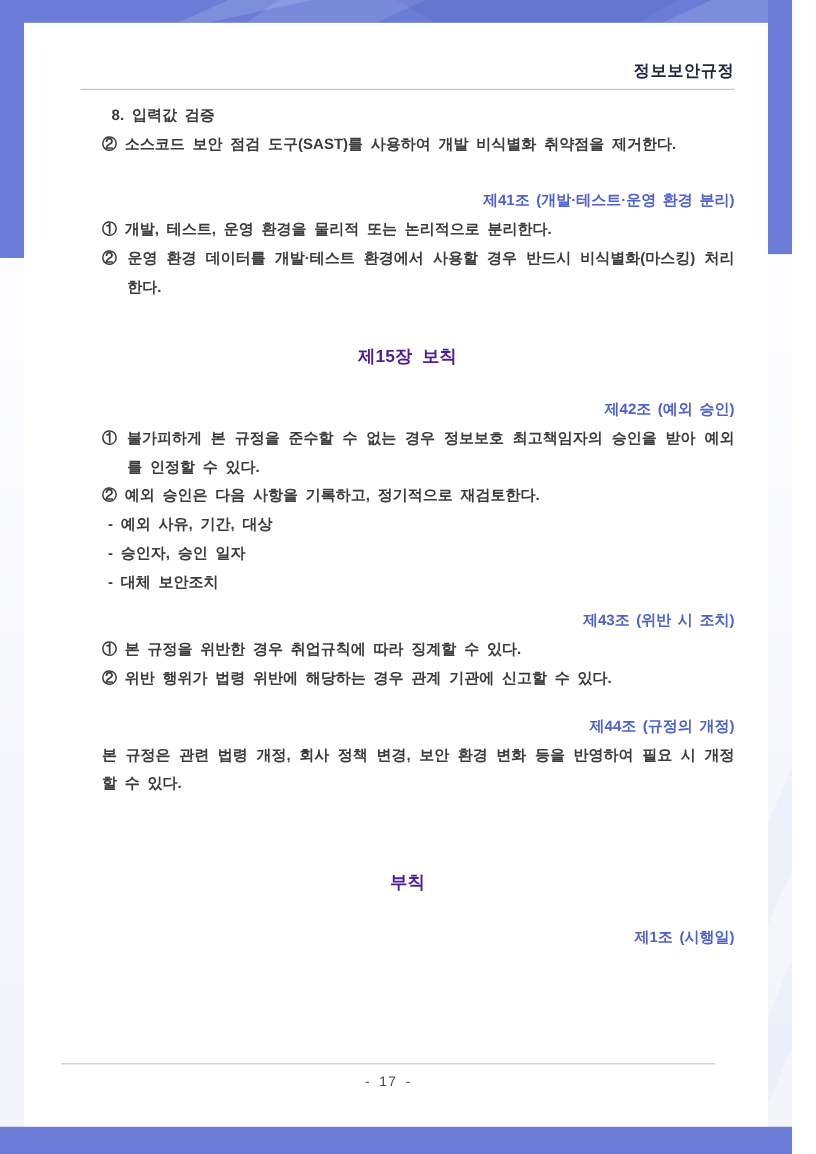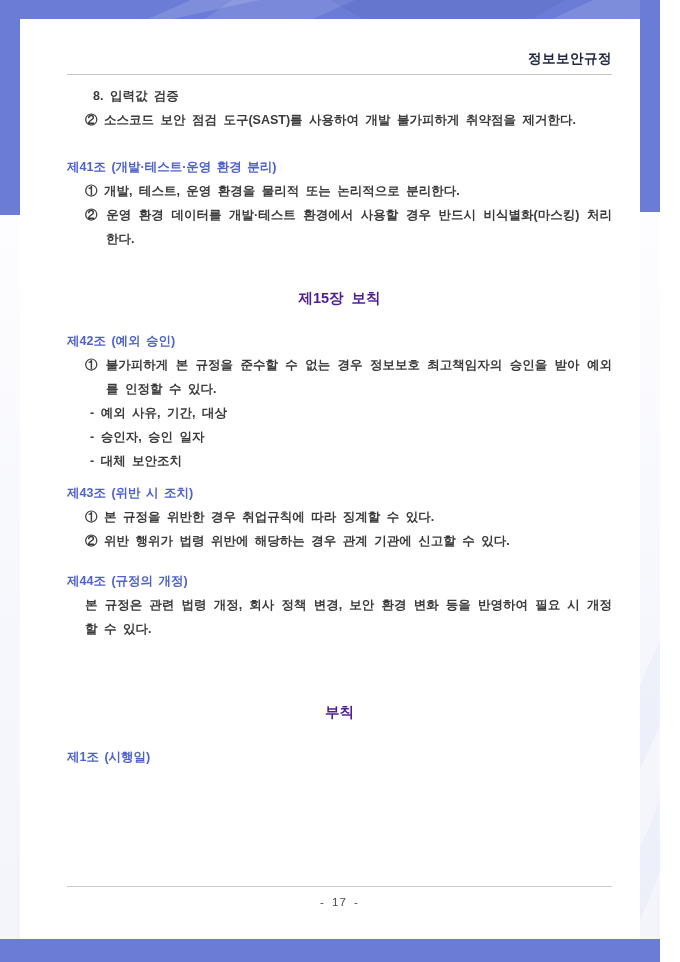--- a/index.html
+++ b/index.html
@@ -24,32 +24,32 @@
   .content{position:absolute;left:67px;top:0;width:545px;}
   .header-title{padding-top:50px;text-align:right;font-size:13.5px;font-weight:bold;color:#20283f;letter-spacing:.5px;}
   .header-rule{border-bottom:1.2px solid #c6c6cc;margin-top:6px;}
 
   .line{margin:0;font-size:12.5px;line-height:24px;color:#3b3b3d;word-spacing:3px;font-weight:bold;}
   .num-line{padding-left:26px;margin-top:9px;}
   .item{padding-left:39px;text-indent:-21px;text-align:justify;}
   .plain{padding-left:18px;text-align:justify;}
   .dash{padding-left:23px;}
 
-  .article-title{margin:0;font-size:12.5px;line-height:24px;font-weight:bold;color:#4f61cb;word-spacing:2px;}
+  .article-title{margin:0;font-size:12.5px;line-height:24px;font-weight:bold;color:#4f61cb;word-spacing:2px;text-align:right;}
   .chapter{margin:0;text-align:center;font-size:14.5px;line-height:26px;font-weight:bold;color:#4c1d95;white-space:pre-wrap;}
   .mt-a41{margin-top:23px;}
   .mt-ch{margin-top:34px;}
   .mt-a42{margin-top:18px;}
   .mt-a43{margin-top:8px;}
   .mt-a44{margin-top:16px;}
   .mt-bu{margin-top:58px;}
   .mt-a1{margin-top:20px;}
 
   
-  .footer{position:absolute;left:67px;top:886px;width:545px;}
+  .footer{position:absolute;left:51px;top:886px;width:545px;}
   .footer-rule{border-top:1px solid #c9c9cf;}
   .footer-page{margin-top:9px;text-align:center;font-size:11.5px;color:#48484c;letter-spacing:1px;word-spacing:3px;}
 </style>
 </head>
 <body>
 
 <div class="screen">
 
   <div class="deco-top">
     <div class="tri-a"></div>
@@ -64,30 +64,31 @@
   <div class="chevron-1"></div>
   <div class="chevron-2"></div>
   <div class="deco-bottom"></div>
 
   <div class="content">
 
     <div class="header-title">정보보안규정</div>
     <div class="header-rule"></div>
 
     <p class="line num-line">8. 입력값 검증</p>
-    <p class="line item">② 소스코드 보안 점검 도구(SAST)를 사용하여 개발 불가피하게 취약점을 제거한다.</p>
+    <p class="line item">② 소스코드 보안 점검 도구(SAST)를 사용하여 개발 비식별화 취약점을 제거한다.</p>
 
     <h3 class="article-title mt-a41">제41조 (개발·테스트·운영 환경 분리)</h3>
     <p class="line item">① 개발, 테스트, 운영 환경을 물리적 또는 논리적으로 분리한다.</p>
     <p class="line item">② 운영 환경 데이터를 개발·테스트 환경에서 사용할 경우 반드시 비식별화(마스킹) 처리 한다.</p>
 
     <h2 class="chapter mt-ch">제15장  보칙</h2>
 
     <h3 class="article-title mt-a42">제42조 (예외 승인)</h3>
     <p class="line item">① 불가피하게 본 규정을 준수할 수 없는 경우 정보보호 최고책임자의 승인을 받아 예외를 인정할 수  있다.</p>
+    <p class="line item">② 예외 승인은 다음 사항을 기록하고, 정기적으로 재검토한다.</p>
     <p class="line dash">- 예외 사유, 기간, 대상</p>
     <p class="line dash">- 승인자, 승인 일자</p>
     <p class="line dash">- 대체 보안조치</p>
 
     <h3 class="article-title mt-a43">제43조 (위반 시 조치)</h3>
     <p class="line item">① 본 규정을 위반한 경우 취업규칙에 따라 징계할 수 있다.</p>
     <p class="line item">② 위반 행위가 법령 위반에 해당하는 경우 관계 기관에 신고할 수 있다.</p>
 
     <h3 class="article-title mt-a44">제44조 (규정의 개정)</h3>
     <p class="line plain">본 규정은 관련 법령 개정, 회사 정책 변경, 보안 환경 변화 등을 반영하여 필요 시 개정 할 수 있다.</p>

